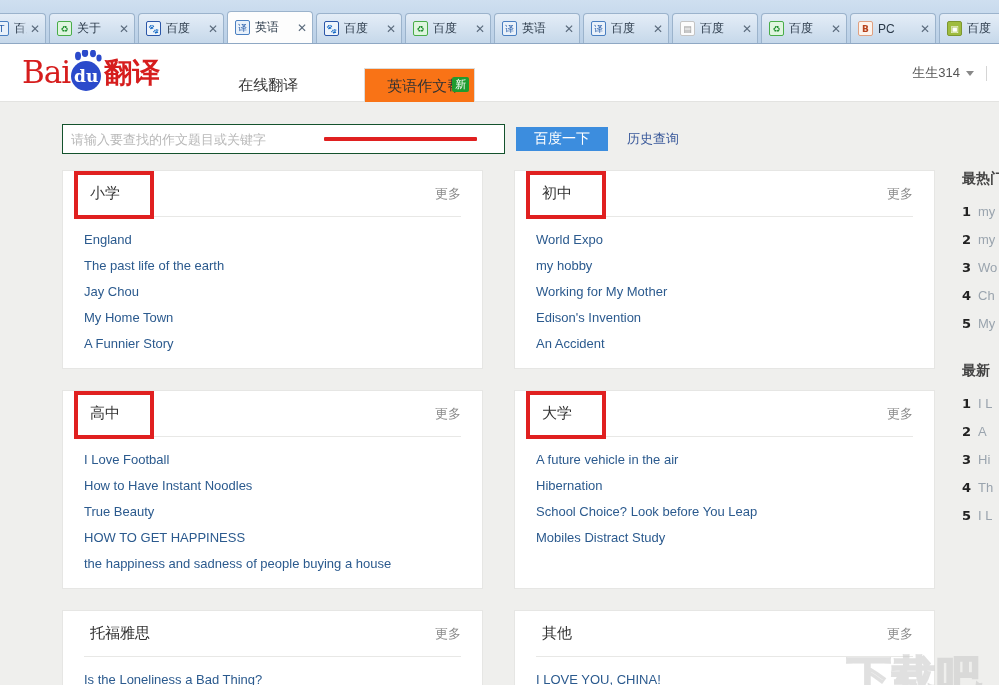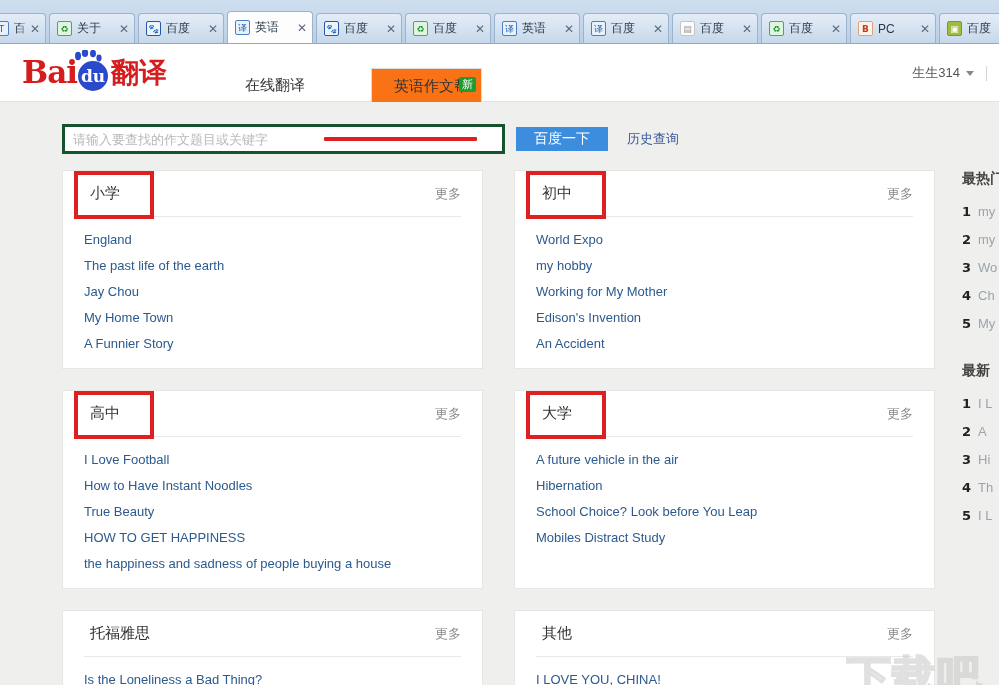--- a/index.html
+++ b/index.html
@@ -89,21 +89,21 @@
   }
   .logo {
     margin-left: 22px;
     display: flex;
     align-items: center;
     position: relative;
     height: 40px;
   }
   .logo-bai {
     font-family: "DejaVu Serif", "Liberation Serif", serif;
-    font-weight: bold;
+    font-weight: normal;
     font-size: 31px;
     color: #d61d1d;
     letter-spacing: -1px;
     line-height: 1;
   }
   .logo-du {
     width: 30px; height: 30px;
     border-radius: 50%;
     background: #2b4acb;
     color: #fff;
@@ -187,21 +187,21 @@
 
   
   .search-row {
     display: flex;
     align-items: center;
     padding: 22px 0 16px 62px;
   }
   .search-input {
     width: 443px;
     height: 30px;
-    border: 3px solid #14532d;
+    border: 1px solid #14532d;
     background: #fff;
     padding: 0 8px;
     font-size: 13px;
     color: #333;
     outline: none;
     font-family: "Liberation Sans", sans-serif;
   }
   .search-input::placeholder { color: #b9b9b9; }
   .search-btn {
     width: 92px;

